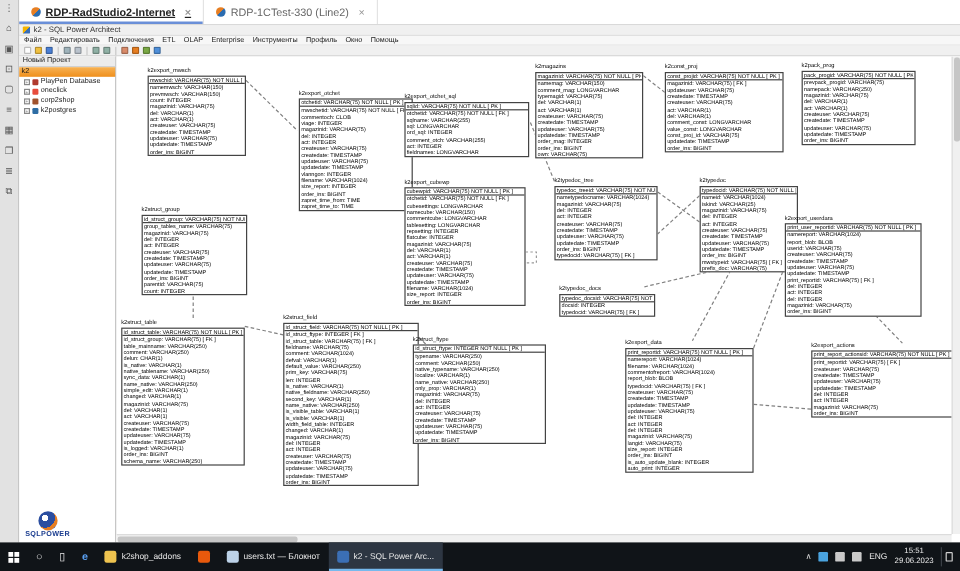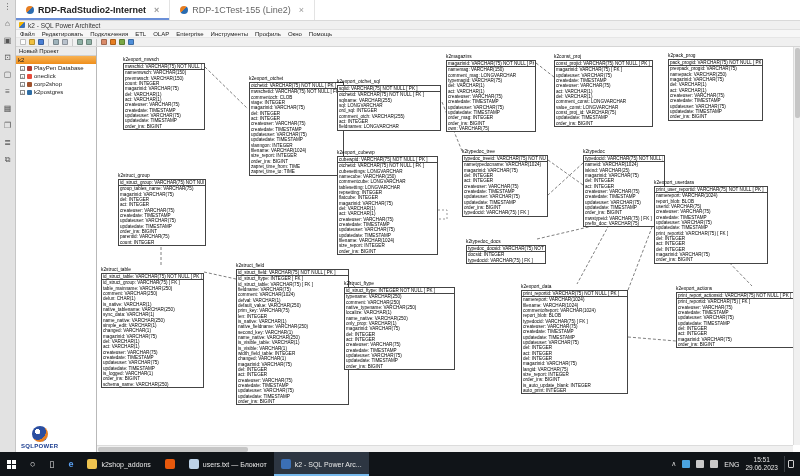--- a/index.html
+++ b/index.html
@@ -6,21 +6,21 @@
   html,body { width:800px; height:476px; overflow:hidden; font-family:"Liberation Sans", sans-serif; background:#d8d8d8; }
   #screen { position:relative; width:800px; height:476px; background:#e9e9e9; overflow:hidden; }
 
   
   #rail { position:absolute; left:0; top:0; width:16px; height:452px; background:#e2e2e2; border-right:1px solid #c6c6c6; display:flex; flex-direction:column; align-items:center; padding-top:3px; gap:9px; }
   .rail-ic { font-size:8px; color:#555; line-height:8px; cursor:pointer; }
 
   
   #tabbar { position:absolute; left:16px; top:0; width:784px; height:21px; background:#ffffff; border-bottom:1px solid #d9d9d9; display:flex; align-items:stretch; }
   .tab { display:flex; align-items:center; gap:4px; padding:0 10px; border-right:1px solid #e3e3e3; font-size:9px; color:#666; cursor:pointer; }
-  .tab.active { color:#222; font-weight:bold; box-shadow:inset 0 -2px 0 #6a8fd8; }
+  .tab.active { color:#222; font-weight:bold; box-shadow:inset 0 -2px 0 #6a8fd8;text-decoration:underline; }
   .tab-ic { width:8px; height:8px; border-radius:50%; background:linear-gradient(135deg,#e67e22 50%,#2b6cb0 50%); flex:0 0 auto; }
   .tab-close { color:#999; font-size:9px; margin-left:4px; cursor:pointer; }
 
   
   #titlebar { position:absolute; left:16px; top:21px; width:784px; height:9px; background:#f0f0f0; display:flex; align-items:center; gap:3px; padding-left:3px; border-bottom:1px solid #e0e0e0; }
   #title-ic { width:6px; height:6px; background:linear-gradient(135deg,#f4b400 50%,#3b6fb5 50%); border-radius:1px; }
   #title-text { font-size:6.5px; color:#333; }
   #menubar { position:absolute; left:16px; top:30px; width:784px; height:8px; background:#f7f7f7; display:flex; align-items:center; gap:7px; padding-left:4px; border-bottom:1px solid #e6e6e6; }
   .menu-item { font-size:6px; color:#222; cursor:pointer; white-space:nowrap; }
   #toolbar { position:absolute; left:16px; top:38px; width:784px; height:9px; background:#f0f0f0; border-bottom:1px solid #d5d5d5; display:flex; align-items:center; gap:3px; padding-left:4px; }
@@ -88,21 +88,21 @@
     </div>
 
   <div id="tabbar">
       <div class="tab active">
         <span class="tab-ic"></span>
         <span>RDP-RadStudio2-Internet</span>
         <span class="tab-close">×</span>
       </div>
       <div class="tab">
         <span class="tab-ic"></span>
-        <span>RDP-1CTest-155 (Line2)</span>
+        <span>RDP-1CTest-330 (Line2)</span>
         <span class="tab-close">×</span>
       </div>
     </div>
 
   <div id="titlebar">
     <span id="title-ic"></span>
     <span id="title-text">k2 - SQL Power Architect</span>
   </div>
 
   <div id="menubar">

